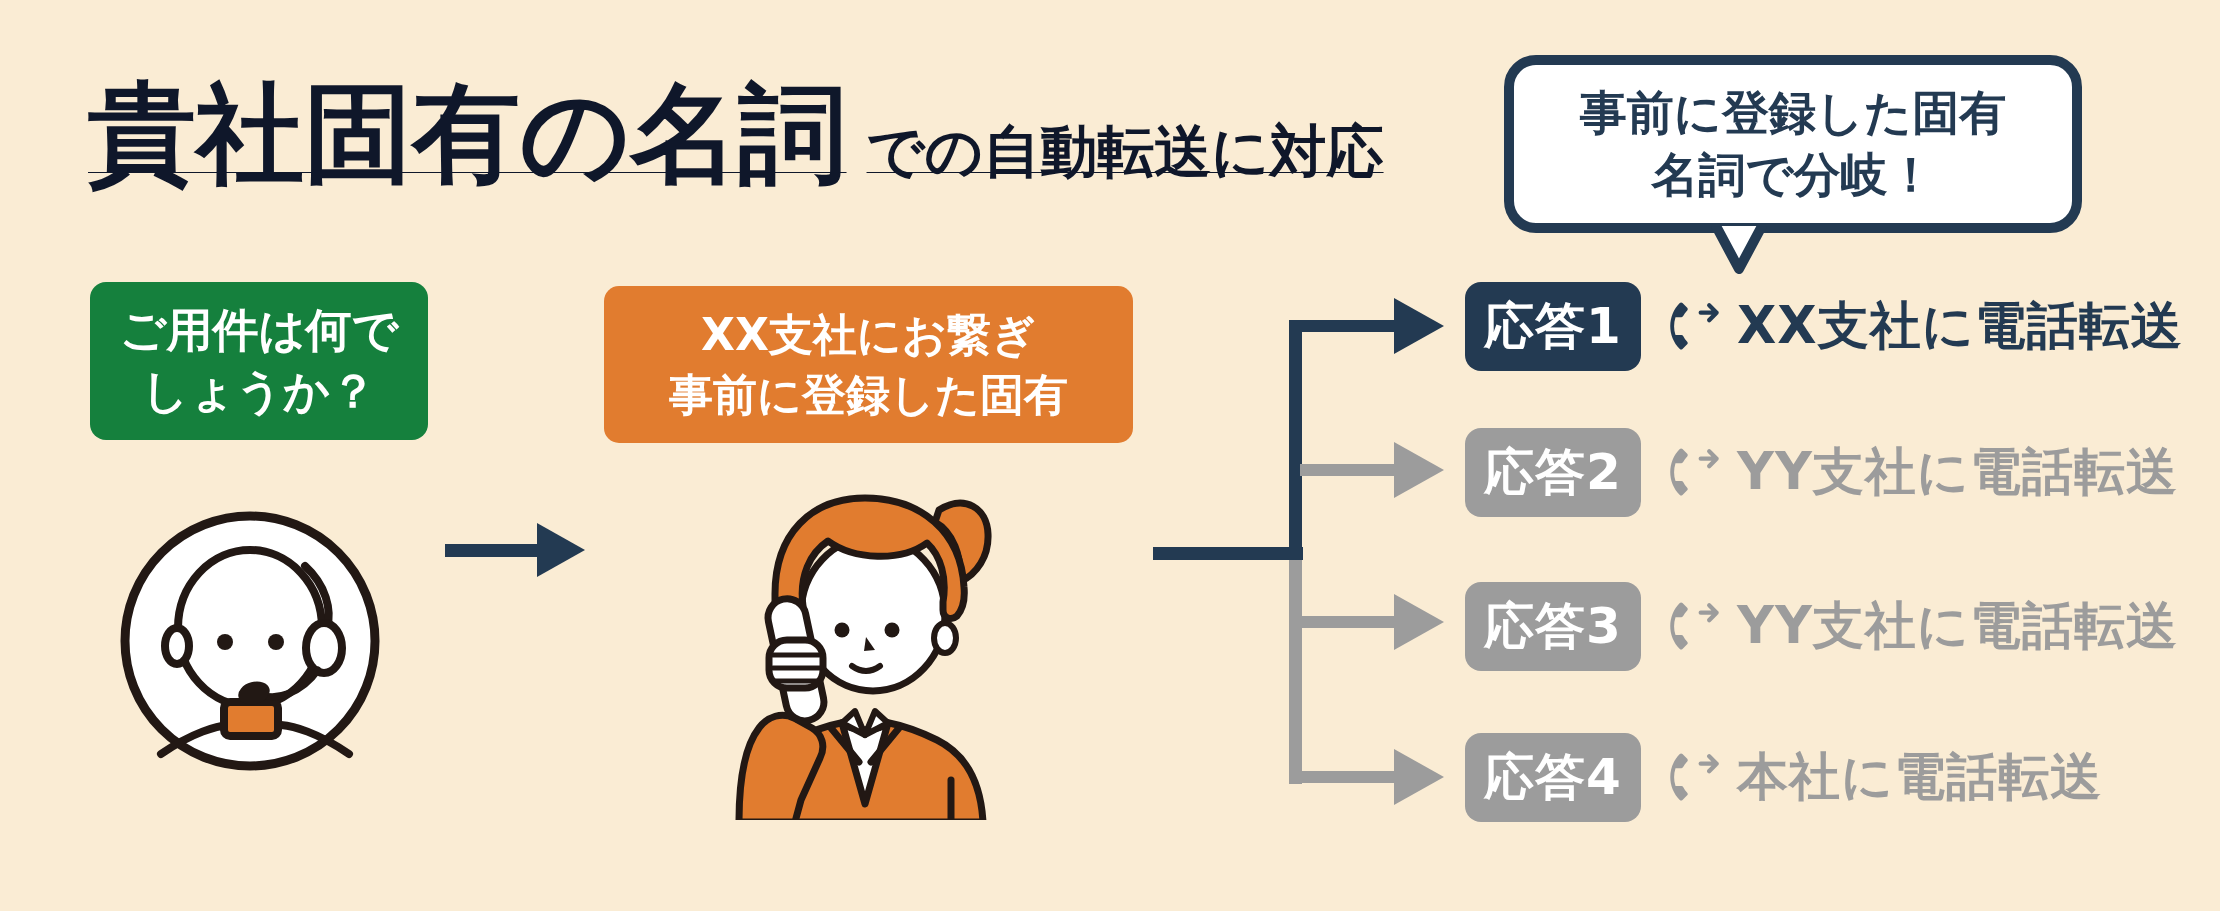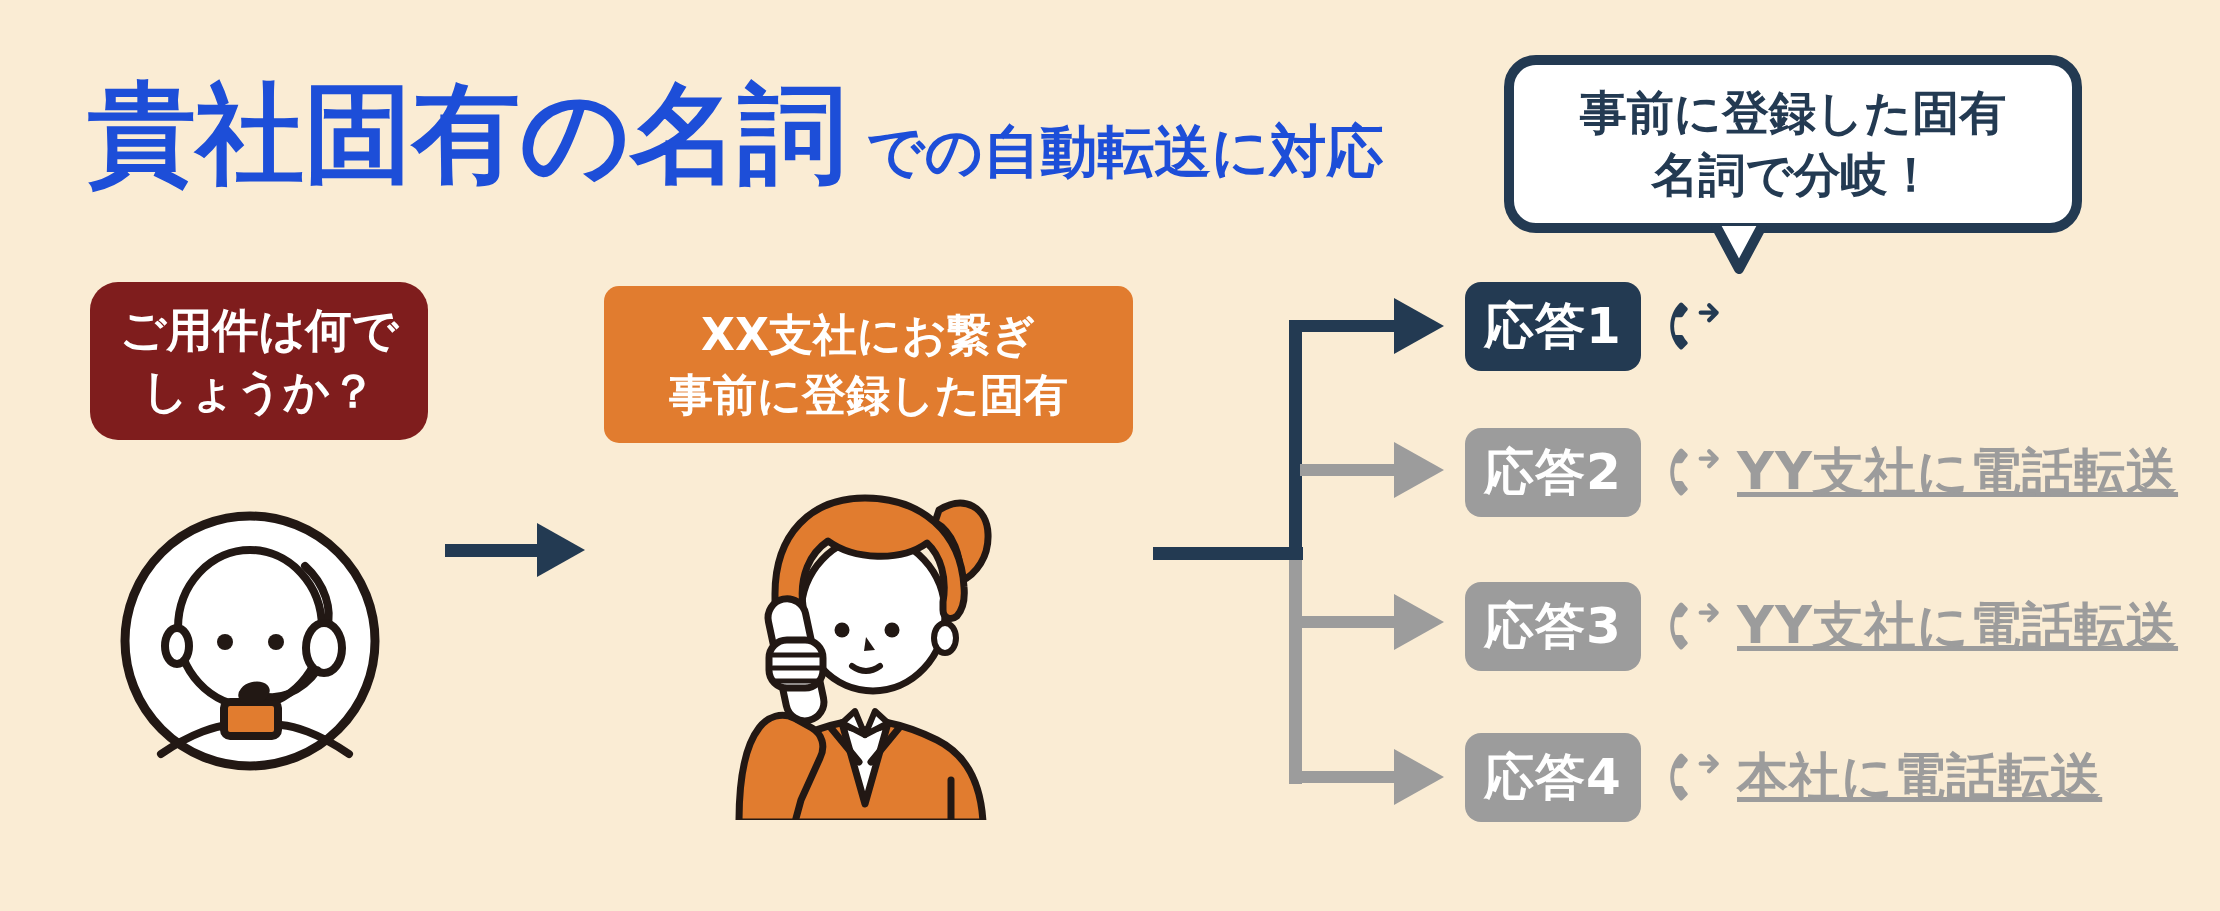--- a/index.html
+++ b/index.html
@@ -7,40 +7,40 @@
     font-family:"DejaVu Sans","Liberation Sans",sans-serif;
     background:#FAECD4;
   }
   .canvas{
     position:relative;
     width:2220px;height:911px;
     background:#FAECD4;
     overflow:hidden;
   }
   
-  .title{position:absolute;left:88px;top:80px;line-height:1;white-space:nowrap;color:#1d4ed8;}
+  .title{position:absolute;left:88px;top:80px;line-height:1;white-space:nowrap;color:#0f172a;text-decoration:underline;}
   .title-main{font-size:108px;font-weight:900;letter-spacing:0px;}
   .title-sub{font-size:57px;font-weight:900;margin-left:20px;}
   
   .callout{
     position:absolute;left:1504px;top:55px;width:578px;height:178px;
     background:#FFFFFF;border:10px solid #233A52;border-radius:32px;
     box-sizing:border-box;
     display:flex;flex-direction:column;align-items:center;justify-content:center;
     color:#233A52;font-size:47px;font-weight:900;line-height:1.32;text-align:left;
   }
   .callout-tail{position:absolute;left:1710px;top:226px;width:58px;height:52px;}
   
   .speech{
     position:absolute;box-sizing:border-box;color:#FFFFFF;font-weight:900;text-align:center;
     display:flex;flex-direction:column;align-items:center;justify-content:center;
   }
   .navy-box{
-    left:90px;top:282px;width:338px;height:158px;border-radius:28px;
-    background:#7f1d1d;font-size:46px;line-height:1.32;
+    left:90px;top:282px;width:338px;height:158px;border-radius:16px;
+    background:#15803d;font-size:46px;line-height:1.32;
   }
   .orange-box{
     left:604px;top:286px;width:529px;height:157px;border-radius:15px;
     background:#E17C2F;font-size:44px;line-height:1.35;
   }
   
   .avatar{position:absolute;left:115px;top:506px;width:270px;height:270px;}
   .woman{position:absolute;left:715px;top:490px;width:300px;height:330px;}
   
   .flow-arrow-line{position:absolute;left:445px;top:544px;width:94px;height:13px;background:#233A52;}
@@ -58,21 +58,21 @@
   .navy-head{border-left:50px solid #233A52;}
   .gray-head{border-left:50px solid #9C9C9C;}
   
   .row{position:absolute;left:1465px;height:89px;display:flex;align-items:center;gap:16px;white-space:nowrap;}
   .row .badge{
     min-width:176px;height:89px;box-sizing:border-box;padding:0 12px;border-radius:16px;
     display:flex;align-items:center;justify-content:center;
     color:#FFFFFF;font-size:50px;font-weight:900;letter-spacing:1px;text-align:center;
   }
   .row.active{color:#233A52;}
-  .row.inactive{color:#9C9C9C;text-decoration:underline;}
+  .row.inactive{color:#9C9C9C;}
   .row.active .badge{background:#233A52;}
   .row.inactive .badge{background:#9C9C9C;}
   .phone-icon{width:64px;height:51px;flex:0 0 auto;}
   .row .label{font-size:51px;font-weight:900;letter-spacing:1px;}
 </style>
 </head>
 <body>
 
 <div class="canvas">
 
@@ -164,20 +164,21 @@
   <div class="branch-head gray-head" style="top:749px;"></div>
 
   <div class="row active" style="top:282px;">
     <div class="badge">応答1</div>
     <svg class="phone-icon" viewBox="0 0 60 48">
       <g transform="translate(1,2) scale(1.8)">
         <path transform="rotate(45 12 12)" fill="currentColor" d="M6.62 10.79c1.44 2.83 3.76 5.14 6.59 6.59l2.2-2.2c.27-.27.67-.36 1.02-.24 1.12.37 2.33.57 3.57.57.55 0 1 .45 1 1V20c0 .55-.45 1-1 1-9.39 0-17-7.61-17-17 0-.55.45-1 1-1h3.5c.55 0 1 .45 1 1 0 1.25.2 2.45.57 3.57.11.35.03.74-.25 1.02l-2.2 2.2z"></path>
       </g>
       <path d="M41 11 H56 M49 4 L56 11 L49 18" fill="none" stroke="currentColor" stroke-width="4" stroke-linecap="round" stroke-linejoin="round"></path>
     </svg>
+    <div class="label">XX支社に電話転送</div>
   </div>
 
   <div class="row inactive" style="top:428px;">
     <div class="badge">応答2</div>
     <svg class="phone-icon" viewBox="0 0 60 48">
       <g transform="translate(1,2) scale(1.8)">
         <path transform="rotate(45 12 12)" fill="currentColor" d="M6.62 10.79c1.44 2.83 3.76 5.14 6.59 6.59l2.2-2.2c.27-.27.67-.36 1.02-.24 1.12.37 2.33.57 3.57.57.55 0 1 .45 1 1V20c0 .55-.45 1-1 1-9.39 0-17-7.61-17-17 0-.55.45-1 1-1h3.5c.55 0 1 .45 1 1 0 1.25.2 2.45.57 3.57.11.35.03.74-.25 1.02l-2.2 2.2z"></path>
       </g>
       <path d="M41 11 H56 M49 4 L56 11 L49 18" fill="none" stroke="currentColor" stroke-width="4" stroke-linecap="round" stroke-linejoin="round"></path>
     </svg>

